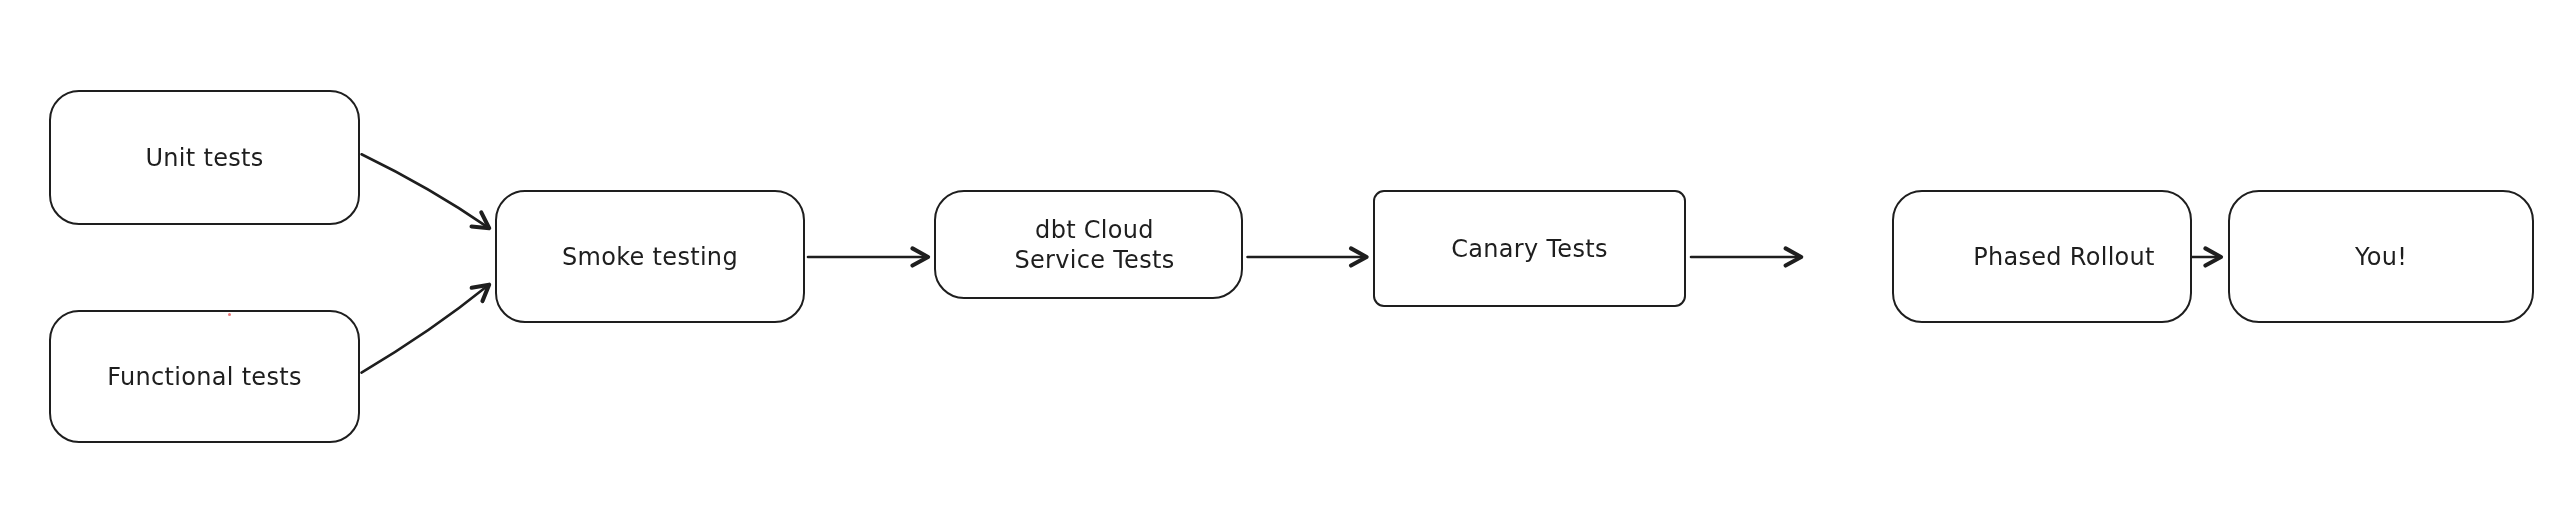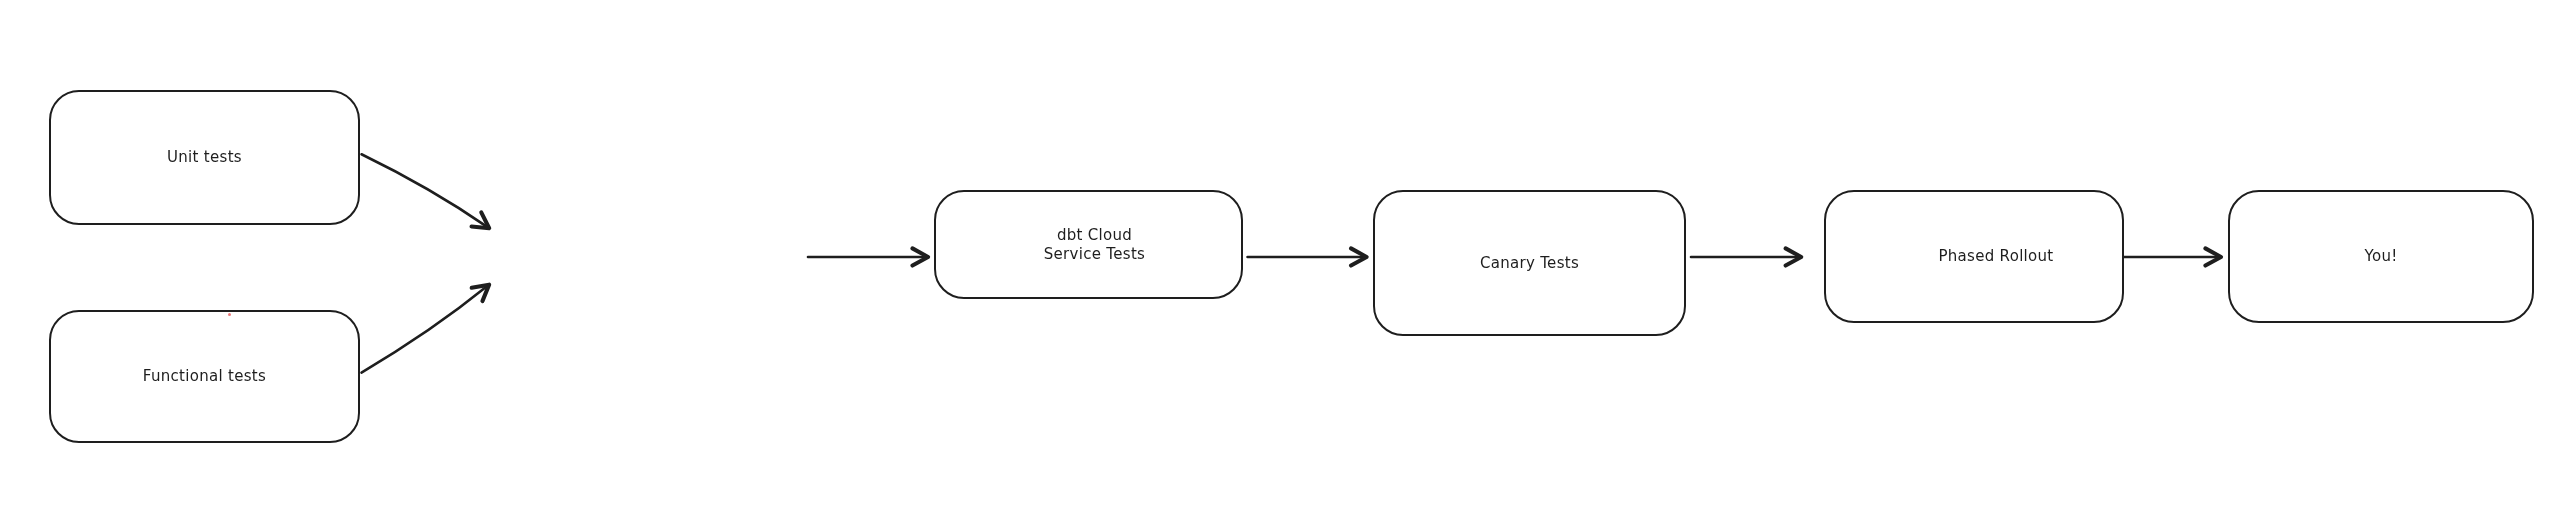--- a/index.html
+++ b/index.html
@@ -29,21 +29,21 @@
     border: 2.5px solid #1e1e1e;
     border-radius: 30px;
     background: #ffffff;
     display: flex;
     align-items: center;
     justify-content: center;
     text-align: center;
   }
   .node .label {
     color: #1e1e1e;
-    font-size: 15px;
+    font-size: 24px;
     line-height: 1.25;
     white-space: pre-line;
     letter-spacing: 0.3px;
   }
   .red-dot {
     position: absolute;
     left: 228px;
     top: 313px;
     width: 3px;
     height: 3px;
@@ -72,31 +72,34 @@
   </svg>
 
   <div class="node" style="left:49px; top:90px; width:311px; height:135px;">
     <span class="label">Unit tests</span>
   </div>
 
   <div class="node" style="left:49px; top:299px; width:311px; height:133px;margin-top:11px;">
     <span class="label">Functional tests</span>
   </div>
 
+  <div class="node" style="left:495px; top:190px; width:310px; height:133px;">
+    <span class="label">Smoke testing</span>
+  </div>
 
   <div class="node" style="left:934px; top:190px; width:309px; height:109px;padding-left:12px;">
     <span class="label">dbt Cloud
 Service Tests</span>
   </div>
 
-  <div class="node" style="left:1373px; top:190px; width:313px; height:146px;">
+  <div class="node" style="left:1373px; top:190px; width:313px; height:117px;border-radius:11px;">
     <span class="label">Canary Tests</span>
   </div>
 
-  <div class="node" style="left:1824px; top:190px; width:300px; height:133px;padding-left:44px;">
+  <div class="node" style="left:1892px; top:190px; width:300px; height:133px;padding-left:44px;">
     <span class="label">Phased Rollout</span>
   </div>
 
   <div class="node" style="left:2228px; top:190px; width:306px; height:133px;border-radius:31px;">
     <span class="label">You!</span>
   </div>
 
   <div class="red-dot"></div>
 
 </div>

